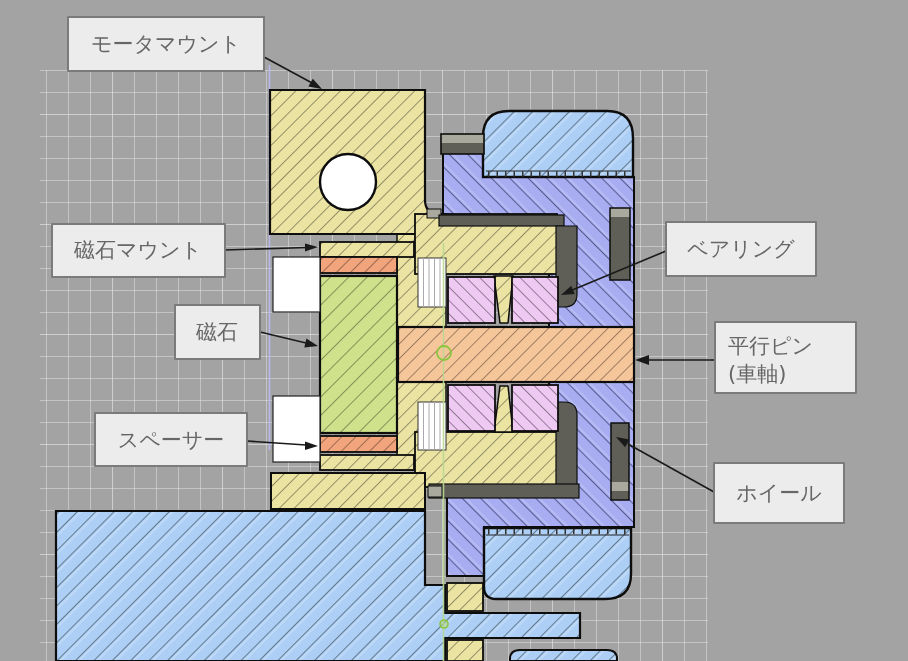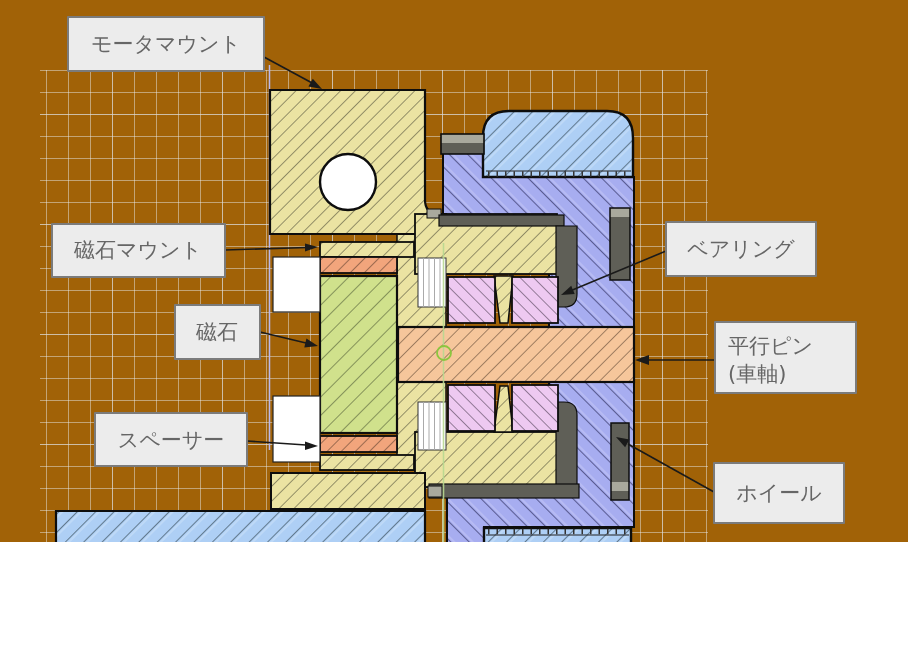--- a/index.html
+++ b/index.html
@@ -1,17 +1,17 @@
 <!DOCTYPE html>
 <html><head>
 <meta charset="utf-8">
 <style>
   html,body{margin:0;padding:0;background:#ffffff;}
   body{font-family:"DejaVu Sans","Liberation Sans",sans-serif;}
-  .stage{position:relative;width:908px;height:542px;background:#a16207;overflow:hidden;}
+  .stage{position:relative;width:908px;height:661px;background:#a3a3a3;overflow:hidden;}
   svg{display:block;}
   text.callout{font-size:21px;}
 </style>
 </head>
 <body>
 
 <div class="stage">
 <svg width="908" height="661" viewBox="0 0 908 661">
   <defs>
     <pattern id="grid" width="22" height="22" patternUnits="userSpaceOnUse" patternTransform="translate(2,4)">

